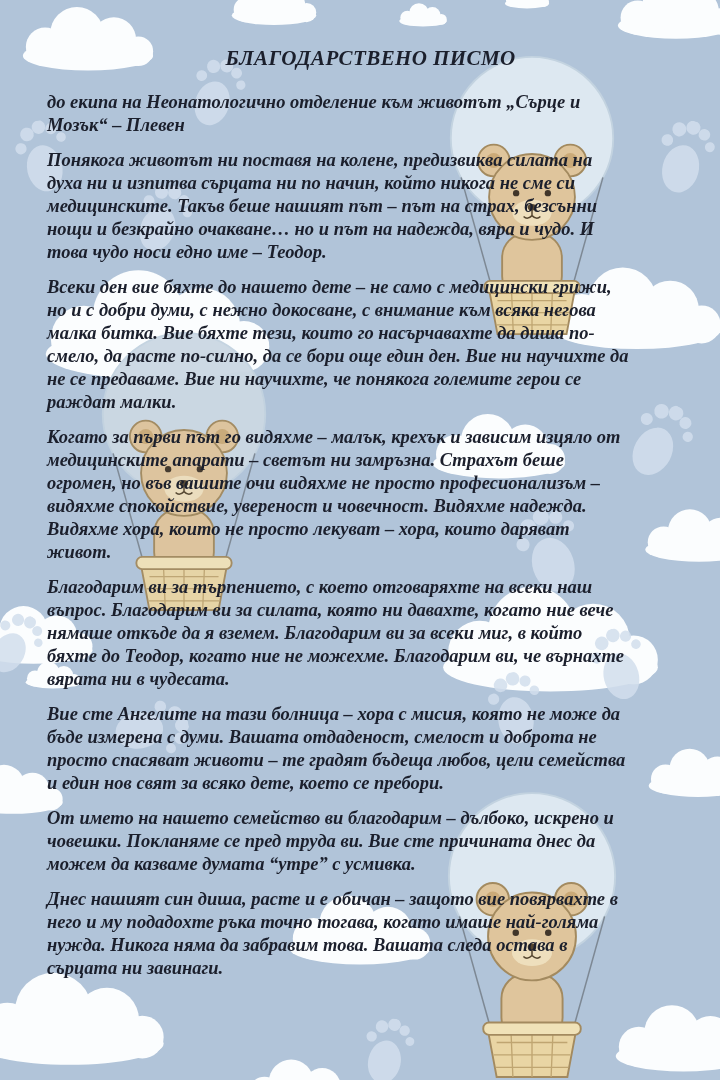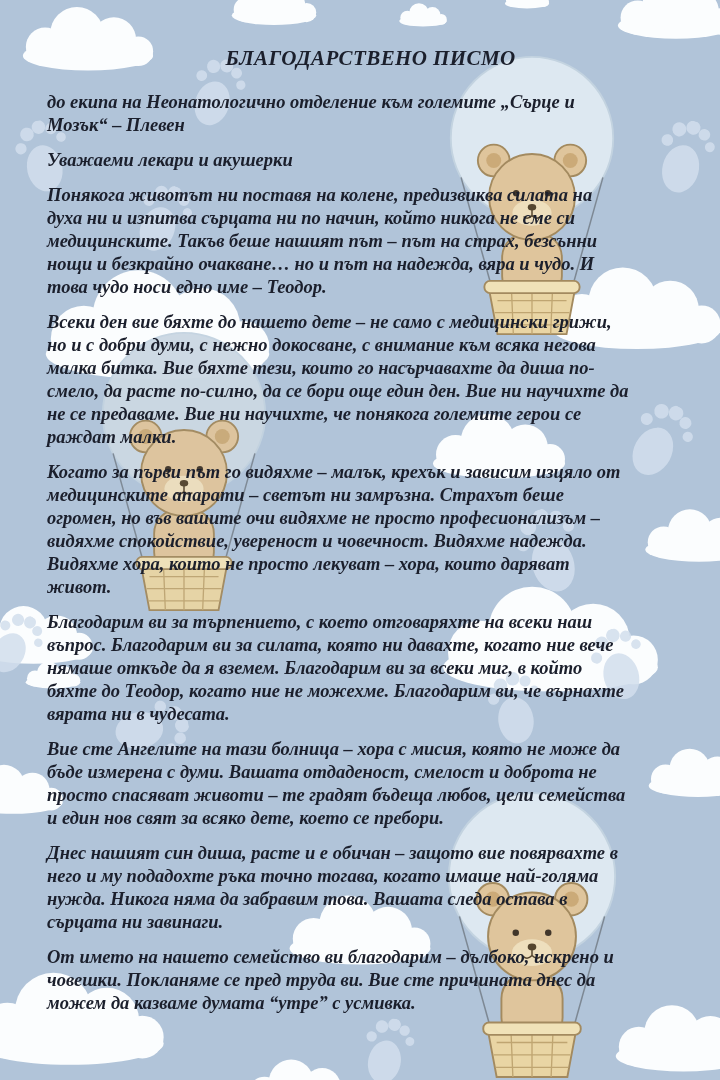--- a/index.html
+++ b/index.html
@@ -160,23 +160,22 @@
     </svg>
   <svg class="dec balloon faint" style="left:100px;top:332px" width="168" height="280">
       <use href="#bearballoon"></use>
     </svg>
   <svg class="dec balloon" style="left:446px;top:792px" width="172" height="287">
       <use href="#bearballoon"></use>
     </svg>
 
   <div class="content">
     <h1>БЛАГОДАРСТВЕНО ПИСМО</h1>
-    <p>до екипа на Неонатологично отделение към големите „Сърце и
+    <p>до екипа на Неонатологично отделение към животът „Сърце и
 Мозък“ – Плевен</p>
-    <p>Уважаеми лекари и акушерки</p>
     <p>Понякога животът ни поставя на колене, предизвиква силата на
 духа ни и изпитва сърцата ни по начин, който никога не сме си
 медицинските. Такъв беше нашият път – път на страх, безсънни
 нощи и безкрайно очакване… но и път на надежда, вяра и чудо. И
 това чудо носи едно име – Теодор.</p>
     <p>Всеки ден вие бяхте до нашето дете – не само с медицински грижи,
 но и с добри думи, с нежно докосване, с внимание към всяка негова
 малка битка. Вие бяхте тези, които го насърчавахте да диша по-
 смело, да расте по-силно, да се бори още един ден. Вие ни научихте да
 не се предаваме. Вие ни научихте, че понякога големите герои се
@@ -189,21 +188,21 @@
 живот.</p>
     <p>Благодарим ви за търпението, с което отговаряхте на всеки наш
 въпрос. Благодарим ви за силата, която ни давахте, когато ние вече
 нямаше откъде да я вземем. Благодарим ви за всеки миг, в който
 бяхте до Теодор, когато ние не можехме. Благодарим ви, че върнахте
 вярата ни в чудесата.</p>
     <p>Вие сте Ангелите на тази болница – хора с мисия, която не може да
 бъде измерена с думи. Вашата отдаденост, смелост и доброта не
 просто спасяват животи – те градят бъдеща любов, цели семейства
 и един нов свят за всяко дете, което се пребори.</p>
+    <p>От името на нашето семейство ви благодарим – дълбоко, искрено и
+човешки. Покланяме се пред труда ви. Вие сте причината днес да
+можем да казваме думата “утре” с усмивка.</p>
     <p>Днес нашият син диша, расте и е обичан – защото вие повярвахте в
 него и му подадохте ръка точно тогава, когато имаше най-голяма
 нужда. Никога няма да забравим това. Вашата следа остава в
 сърцата ни завинаги.</p>
-    <p>От името на нашето семейство ви благодарим – дълбоко, искрено и
-човешки. Покланяме се пред труда ви. Вие сте причината днес да
-можем да казваме думата “утре” с усмивка.</p>
   </div>
 </div>
 
 </body></html>

